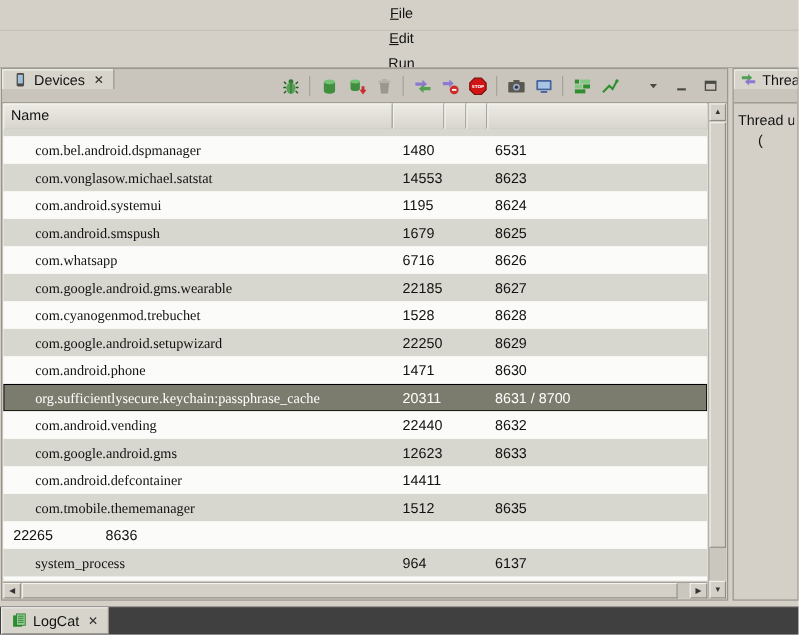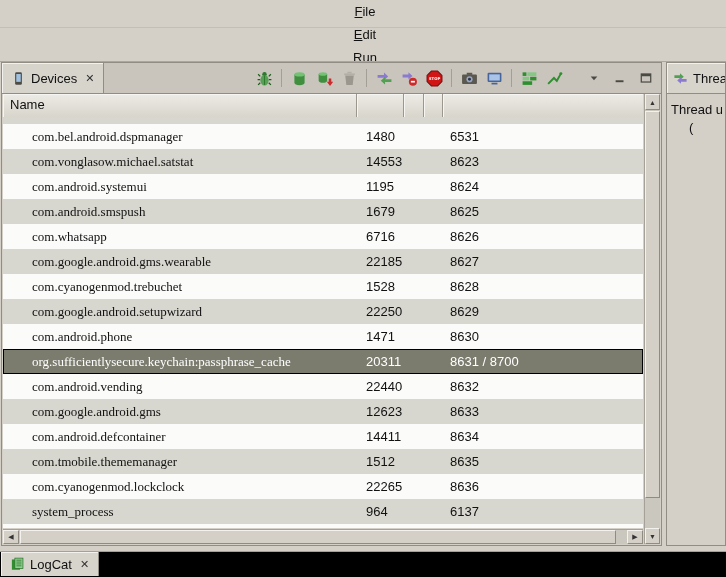--- a/index.html
+++ b/index.html
@@ -12,21 +12,21 @@
     padding-left:4px;border-bottom:1px solid #c3bfb7;flex-direction:column;}
   .menu-item{padding:4px 11px;cursor:default;}
 
   
   .main-toolbar{position:absolute;top:28px;left:0;right:0;height:33px;border-bottom:1px solid #aba79f;}
 
   
   .devices-view{position:absolute;left:1px;top:62px;width:661px;height:484px;background:#d4d0c8;
     border:1px solid #918d85;box-sizing:border-box;}
   .tabbar{position:relative;height:30px;background:#c9c5bd;border-bottom:1px solid #918d85;white-space:nowrap;}
-  .tab{display:inline-flex;align-items:center;gap:5px;height:30px;padding:0 9px;background:#d7d4cc;
+  .tab{display:inline-flex;align-items:center;gap:5px;height:18px;padding:0 9px;background:#d7d4cc;
     border-right:1px solid #918d85;box-shadow:inset 1px 1px 0 #f2f1ed;box-sizing:border-box;}
   .tab-close{font-size:11px;margin-left:3px;color:#333;}
   .tab-icon svg,.tab-icon{width:15px;height:15px;display:inline-block;}
 
   .view-toolbar{position:absolute;right:96px;top:4px;display:flex;align-items:center;gap:3px;}
   .tbtn{width:22px;height:22px;display:inline-flex;align-items:center;justify-content:center;}
   .tbtn svg{width:17px;height:17px;display:block;}
   .sep{width:1px;height:18px;background:#a39f97;margin:0 3px;}
   .winbtns{position:absolute;right:6px;top:6px;display:flex;gap:8px;}
   .winbtn{width:18px;height:18px;display:inline-flex;align-items:center;justify-content:center;}
@@ -71,21 +71,21 @@
   
   .sash{position:absolute;left:662px;top:62px;width:4px;height:484px;cursor:col-resize;}
   .threads-view{position:absolute;left:666px;top:62px;width:60px;height:484px;background:#d4d0c8;
     border:1px solid #918d85;box-sizing:border-box;overflow:hidden;}
   .threads-view .tab{padding:0 6px;}
   .threads-content{padding:8px 3px 0 4px;font-size:13px;}
   .threads-line1{white-space:nowrap;overflow:hidden;}
   .threads-line2{margin-left:18px;margin-top:3px;}
 
   
-  .bottombar{position:absolute;left:0;right:0;bottom:0;height:25px;background:#000000;border-top:1px solid #a5a199;}
+  .bottombar{position:absolute;left:0;right:0;bottom:0;height:25px;background:#404040;border-top:1px solid #a5a199;}
   .bottombar .tab{height:24px;margin-left:1px;}
 </style>
 </head>
 <body>
 
 <div class="window" style="--row-base: #fbfbf9; --row-alt: #d8d7cf; --sel-bg: #7b7b6e; --sel-fg: #ffffff;">
 
   <div class="menubar" id="menubar">
       <span class="menu-item"><u>F</u>ile</span>
       <span class="menu-item"><u>E</u>dit</span>
@@ -301,31 +301,29 @@
           <div class="cell w-pid">12623</div>
           <div class="cell w-c3"></div>
           <div class="cell w-c4"></div>
           <div class="cell w-port">8633</div>
         </div>
         <div class="row even">
           <div class="cell w-name">com.android.defcontainer</div>
           <div class="cell w-pid">14411</div>
           <div class="cell w-c3"></div>
           <div class="cell w-c4"></div>
-          <div class="cell w-port">8634</div>
         </div>
         <div class="row odd">
           <div class="cell w-name">com.tmobile.thememanager</div>
           <div class="cell w-pid">1512</div>
           <div class="cell w-c3"></div>
           <div class="cell w-c4"></div>
           <div class="cell w-port">8635</div>
         </div>
         <div class="row even">
-          <div class="cell w-name">com.cyanogenmod.lockclock</div>
           <div class="cell w-pid">22265</div>
           <div class="cell w-c3"></div>
           <div class="cell w-c4"></div>
           <div class="cell w-port">8636</div>
         </div>
         <div class="row odd">
           <div class="cell w-name">system_process</div>
           <div class="cell w-pid">964</div>
           <div class="cell w-c3"></div>
           <div class="cell w-c4"></div>

